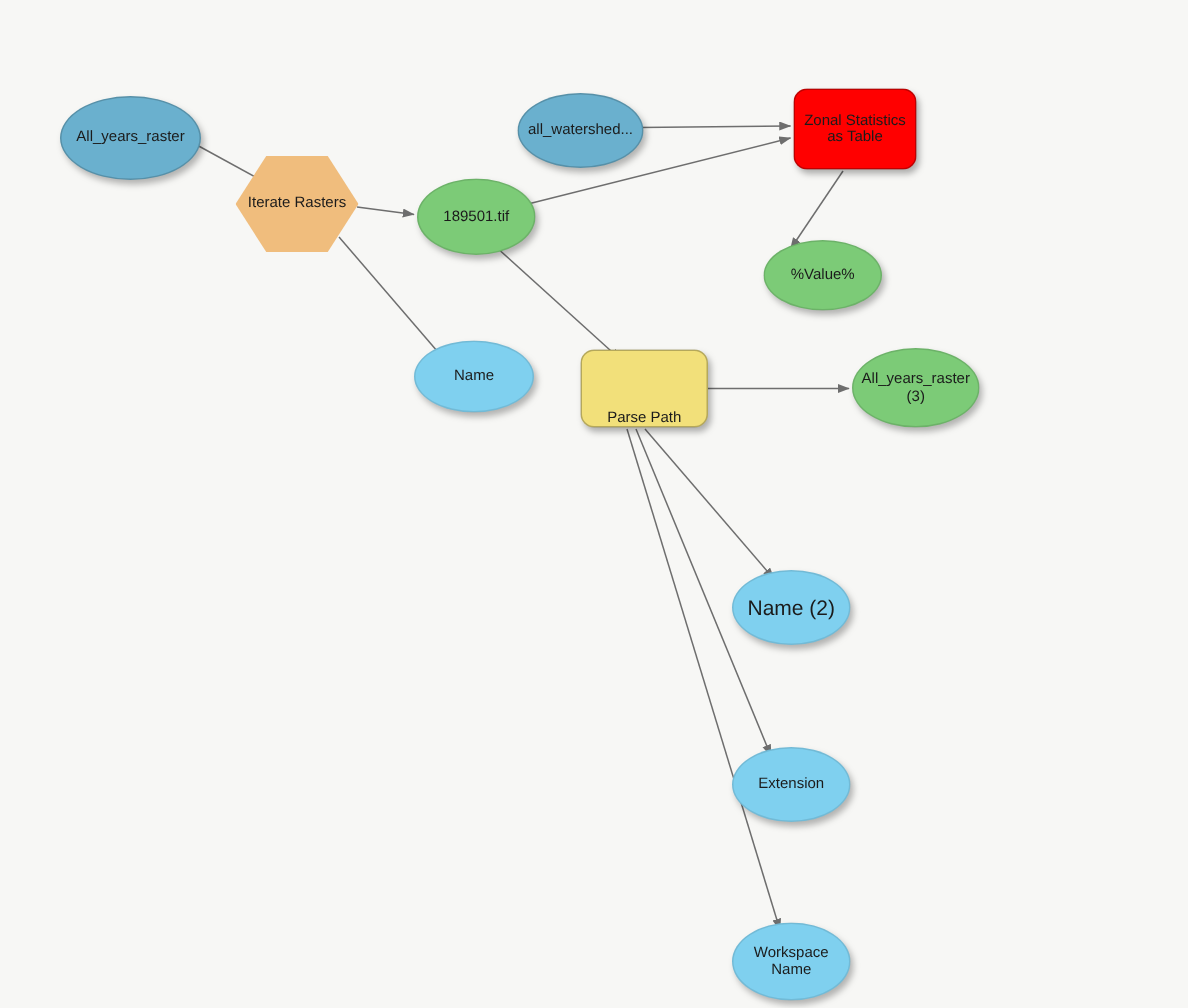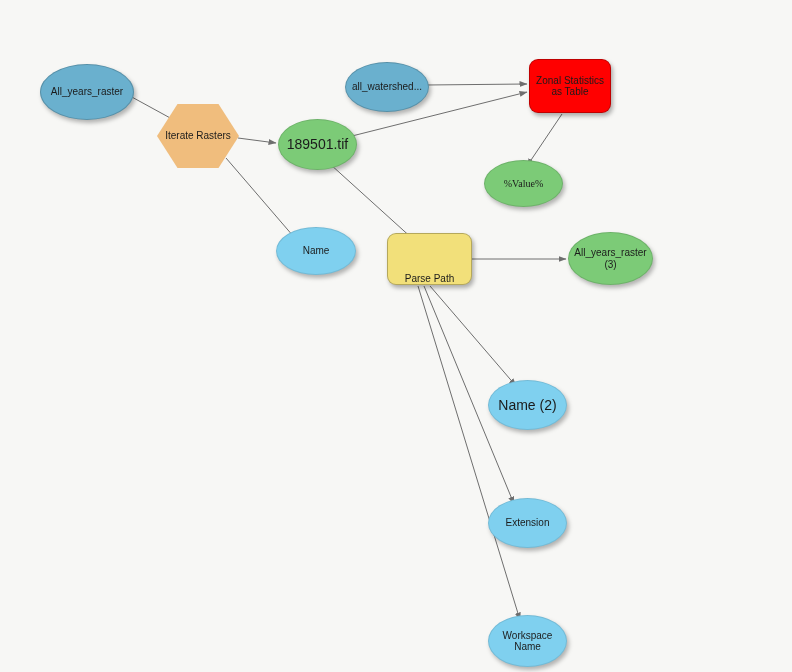--- a/index.html
+++ b/index.html
@@ -116,22 +116,22 @@
         <path d="M 418 286 L 520 620" fill="none" stroke="#6e6e6e" stroke-width="1" marker-end="url(#arrowhead)"></path>
       </g>
   </svg>
 
   <div id="node-layer">
       <div class="node ellipse input-var" style="left: 40px; top: 64px; width: 94px; height: 56px; font-size: 10px;"><span class="node-label">All_years_raster</span></div>
       <div class="node hexagon" style="left: 157px; top: 104px; width: 82px; height: 64px; font-size: 10px;"><span class="node-label">Iterate Rasters</span></div>
       <div class="node ellipse input-var overflow-label" style="left: 345px; top: 62px; width: 84px; height: 50px; font-size: 10px;"><span class="node-label">all_watershed...</span></div>
       <div class="node toolbox tool-alert" style="left: 529px; top: 59px; width: 82px; height: 54px; font-size: 10px;"><span class="node-label">Zonal Statistics
 as Table</span></div>
-      <div class="node ellipse output-var" style="left: 278px; top: 119px; width: 79px; height: 51px; font-size: 14px;"><span class="node-label">189501.tif</span></div>
-      <div class="node ellipse output-var" style="left: 484px; top: 160px; width: 79px; height: 47px; font-size: 10px; font-family: Liberation Serif, serif;"><span class="node-label">%Value%</span></div>
+      <div class="node ellipse output-var" style="left: 278px; top: 119px; width: 79px; height: 51px; font-size: 10px;"><span class="node-label">189501.tif</span></div>
+      <div class="node ellipse output-var" style="left: 509px; top: 160px; width: 79px; height: 47px; font-size: 10px;"><span class="node-label">%Value%</span></div>
       <div class="node ellipse derived-var" style="left: 276px; top: 227px; width: 80px; height: 48px; font-size: 10px;"><span class="node-label">Name</span></div>
       <div class="node toolbox tool-ready" style="left: 387px; top: 233px; width: 85px; height: 52px; font-size: 10px; align-items: flex-end;"><span class="node-label">Parse Path</span></div>
       <div class="node ellipse output-var" style="left: 568px; top: 232px; width: 85px; height: 53px; font-size: 10px;"><span class="node-label">All_years_raster
 (3)</span></div>
       <div class="node ellipse derived-var" style="left: 488px; top: 380px; width: 79px; height: 50px; font-size: 14px;"><span class="node-label">Name (2)</span></div>
       <div class="node ellipse derived-var" style="left: 488px; top: 498px; width: 79px; height: 50px; font-size: 10px; justify-content: center;"><span class="node-label">Extension</span></div>
       <div class="node ellipse derived-var" style="left: 488px; top: 615px; width: 79px; height: 52px; font-size: 10px;"><span class="node-label">Workspace
 Name</span></div>
     </div>
 

